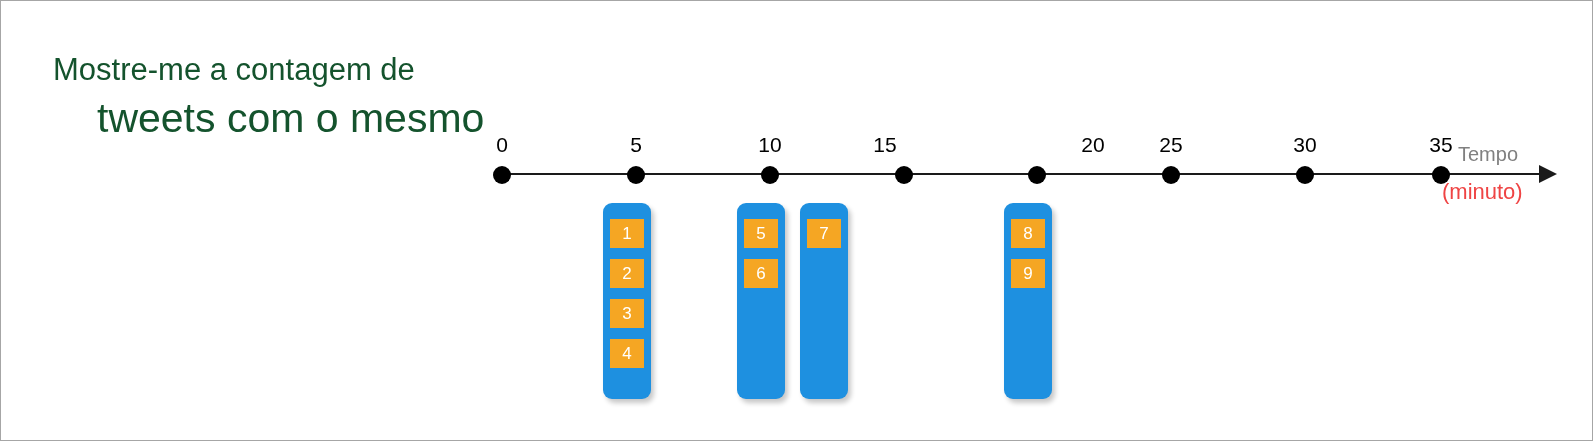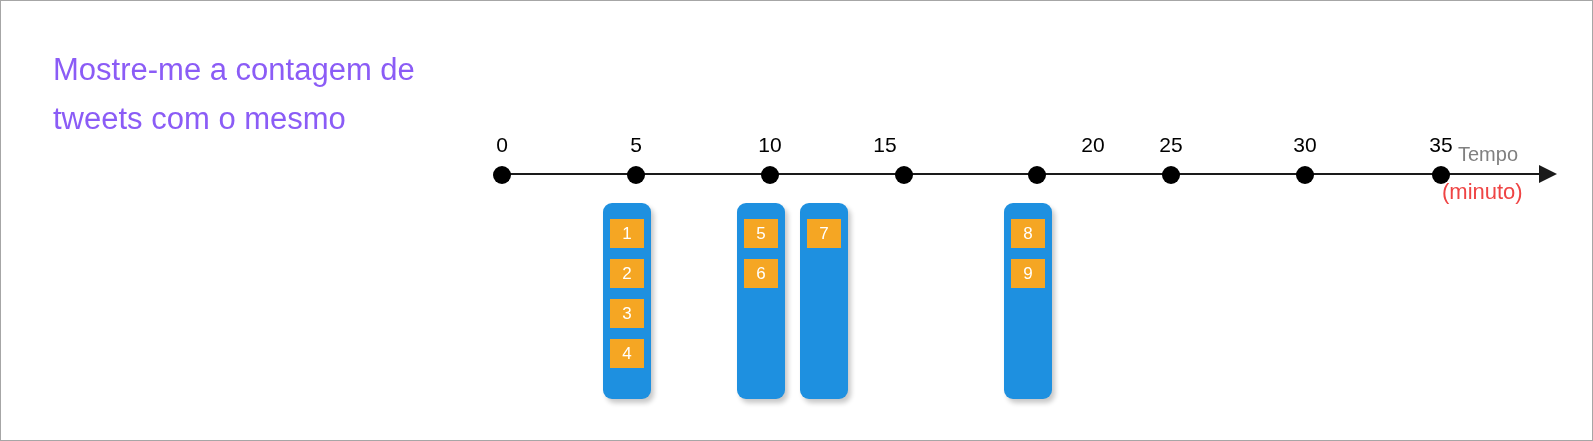--- a/index.html
+++ b/index.html
@@ -24,24 +24,24 @@
   #question-text {
     position: absolute;
     left: 52px;
     top: 44px;
     width: 420px;
     color: #8cc63e;
   }
   #question-text .qline {
     display: block;
     white-space: nowrap;
-    color: #8b5cf6;
+    color: #14532d;
   }
   .qline.l1 { font-size: 31px; line-height: 49px; }
-  .qline.l2 { font-size: 31px; line-height: 49px; }
+  .qline.l2 { font-size: 41px; line-height: 49px; margin-left: 44px; }
   .qline.l3 { font-size: 27px; line-height: 45px; }
   .qline.l4 { font-size: 27px; line-height: 47px; }
   .qline.l5 { font-size: 22px; line-height: 44px; }
 
   
   #snapshot-window-banner {
     position: absolute;
     left: 504px;
     top: 36px;
     width: 1017px;

